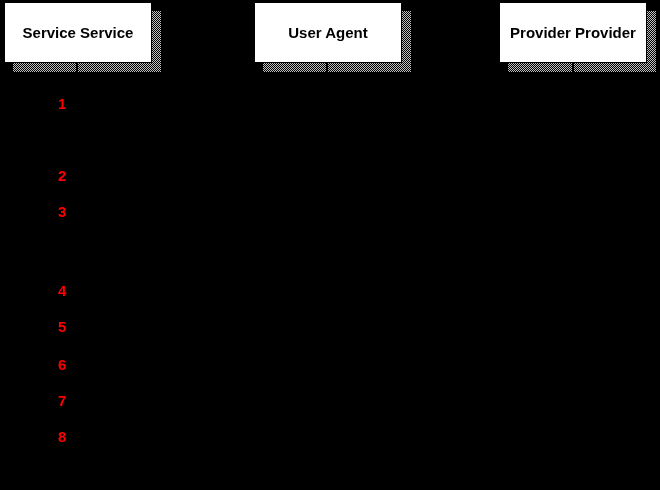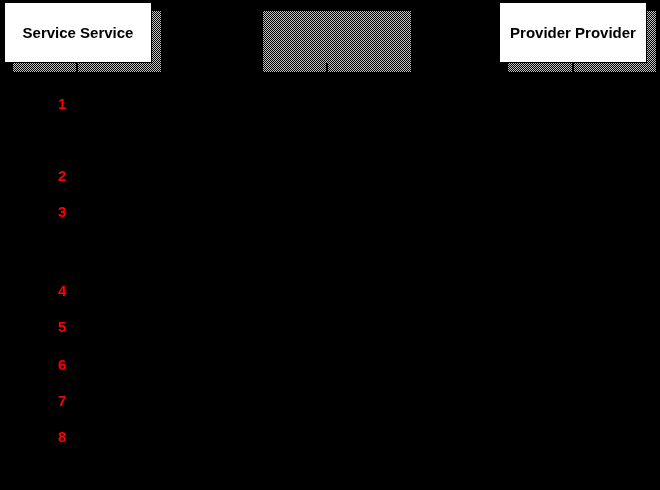--- a/index.html
+++ b/index.html
@@ -83,20 +83,23 @@
 <body>
 
 <div class="stage">
 
   <div class="actor-shadow shadow-sp"></div>
   <div class="actor-box box-sp">
     <span>Service Service</span>
   </div>
 
   <div class="actor-shadow shadow-ua"></div>
+  <div class="actor-box box-ua">
+    <span>User Agent</span>
+  </div>
 
   <div class="actor-shadow shadow-idp"></div>
   <div class="actor-box box-idp">
     <span>Provider Provider</span>
   </div>
 
   <div class="lifeline ll-sp"></div>
   <div class="lifeline ll-ua"></div>
   <div class="lifeline ll-idp"></div>
 

